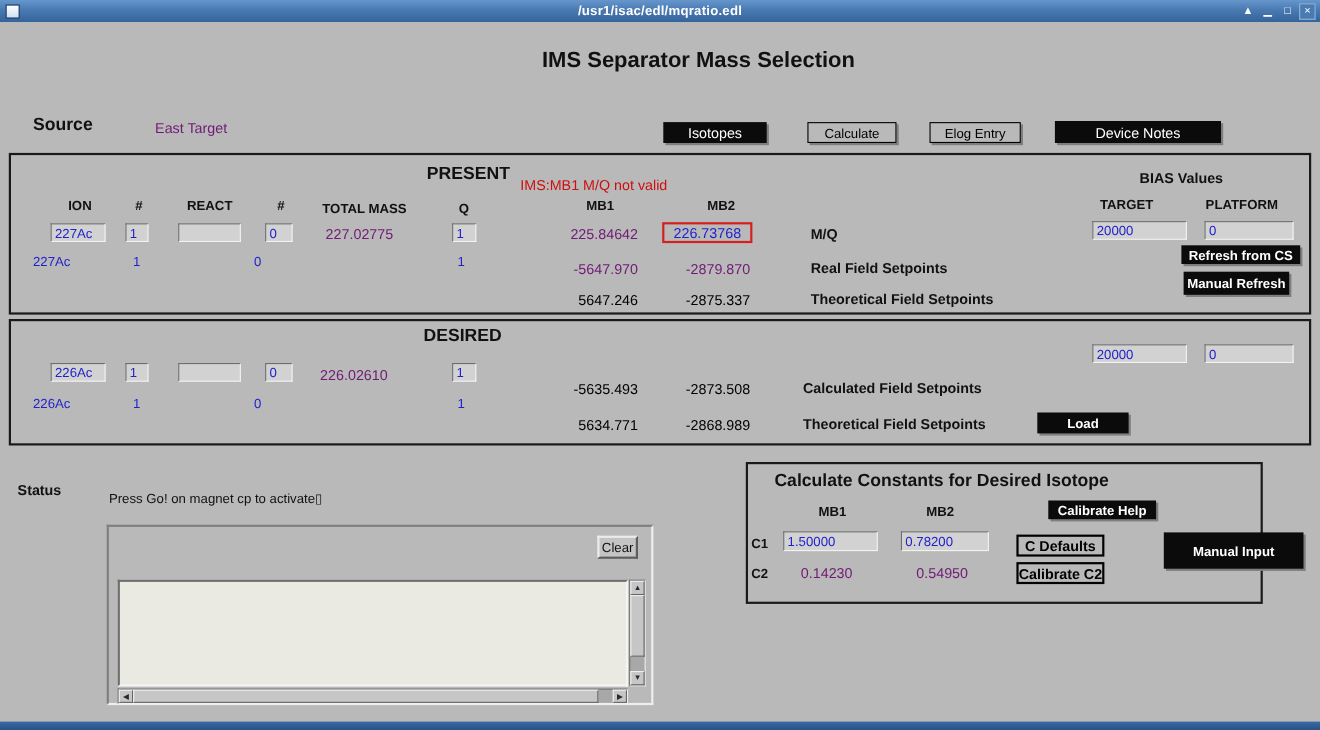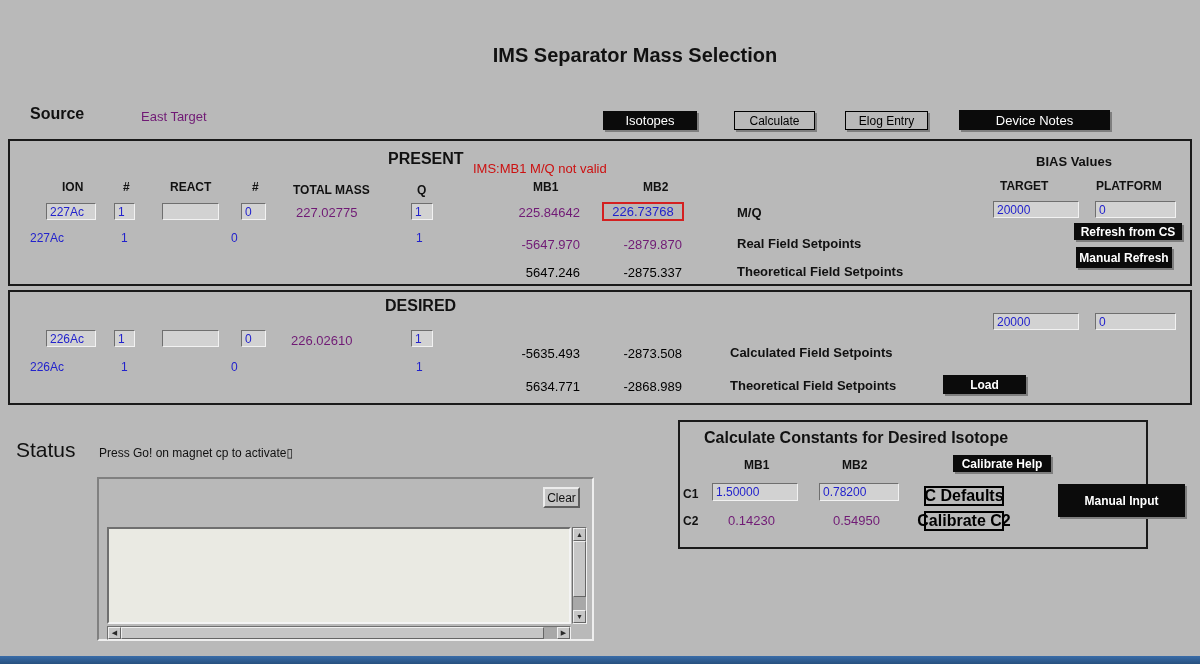--- a/index.html
+++ b/index.html
@@ -59,21 +59,21 @@
     display:flex; align-items:center; justify-content:center; white-space:nowrap;
     box-shadow:2px 2px 0 #7e7e7e; cursor:default;
   }
   .btn-black.b { font-weight:bold;margin-left:44px; }
   .btn-gray {
     background:#b9b9b9; color:#000; font-size:12px; border:1px solid #000;
     display:flex; align-items:center; justify-content:center; white-space:nowrap;
     box-shadow:2px 2px 0 #7e7e7e; cursor:default;
   }
   .btn-outline2 {
-    background:#b9b9b9; color:#000; font-size:16px; font-weight:bold; border:2px solid #000;
+    background:#b9b9b9; color:#000; font-size:13px; font-weight:bold; border:2px solid #000;
     display:flex; align-items:center; justify-content:center; white-space:nowrap; cursor:default;
   }
   .btn-raised {
     background:#c4c4c4; color:#111; font-size:12px;
     border-top:2px solid #ececec; border-left:2px solid #ececec;
     border-bottom:2px solid #5e5e5e; border-right:2px solid #5e5e5e;
     display:flex; align-items:center; justify-content:center; cursor:default;
   }
   .panel-sunken {
     background:#b9b9b9;
@@ -100,20 +100,30 @@
   .bottombar {
     position:absolute; left:0; top:656px; width:1200px; height:8px;
     background:linear-gradient(180deg,#3a6ca8,#27507f);
   }
 </style>
 </head>
 <body>
 
 <div id="window">
 
+  <div class="titlebar">
+    <div class="win-icon"></div>
+    <div class="win-title">/usr1/isac/edl/mqratio.edl</div>
+    <div class="win-controls">
+      <span class="win-btn">▲</span>
+      <span class="win-btn">▁</span>
+      <span class="win-btn">□</span>
+      <span class="win-btn boxed">×</span>
+    </div>
+  </div>
 
   <div class="abs h1" style="left:35px;top:44px;width:1200px;text-align:center">IMS Separator Mass Selection</div>
 
   <div class="abs" style="left:30px;top:105px;font-size:16px;font-weight:bold;color:#111">Source</div>
   <div class="abs val-blue" style="left:141px;top:109px">East Target</div>
 
   <div class="abs btn-black" style="left:603px;top:111px;width:94px;height:19px;font-size:13px">Isotopes</div>
   <div class="abs btn-gray" style="left:734px;top:111px;width:81px;height:19px">Calculate</div>
   <div class="abs btn-gray" style="left:845px;top:111px;width:83px;height:19px">Elog Entry</div>
   <div class="abs btn-black" style="left:959px;top:110px;width:151px;height:20px;font-size:13px">Device Notes</div>
@@ -183,21 +193,21 @@
 
   <div class="abs val-black r" style="left:500px;top:346px;width:80px">-5635.493</div>
   <div class="abs val-black r" style="left:602px;top:346px;width:80px">-2873.508</div>
   <div class="abs lbl13" style="left:730px;top:345px">Calculated Field Setpoints</div>
 
   <div class="abs val-black r" style="left:500px;top:379px;width:80px">5634.771</div>
   <div class="abs val-black r" style="left:602px;top:379px;width:80px">-2868.989</div>
   <div class="abs lbl13" style="left:730px;top:378px">Theoretical Field Setpoints</div>
   <div class="abs btn-black b" style="left:899px;top:375px;width:83px;height:19px">Load</div>
 
-  <div class="abs" style="left:16px;top:438px;font-size:21px;font-weight:normal;color:#111">Status</div>
+  <div class="abs" style="left:16px;top:438px;font-size:13px;font-weight:bold;color:#111">Status</div>
   <div class="abs" style="left:99px;top:446px;font-size:12px;color:#111">Press Go! on magnet cp to activate▯</div>
 
   <div class="abs panel-sunken" style="left:97px;top:477px;width:497px;height:164px"></div>
   <div class="abs btn-raised" style="left:543px;top:487px;width:37px;height:21px">Clear</div>
 
   <div class="abs textarea" style="left:107px;top:527px;width:464px;height:97px"></div>
 
   <div class="abs sb" style="left:572px;top:527px;width:15px;height:97px">
     <div class="sb-el" style="left:0;top:0;width:13px;height:13px">▲</div>
     <div class="sb-el" style="left:0;top:13px;width:13px;height:56px"></div>

